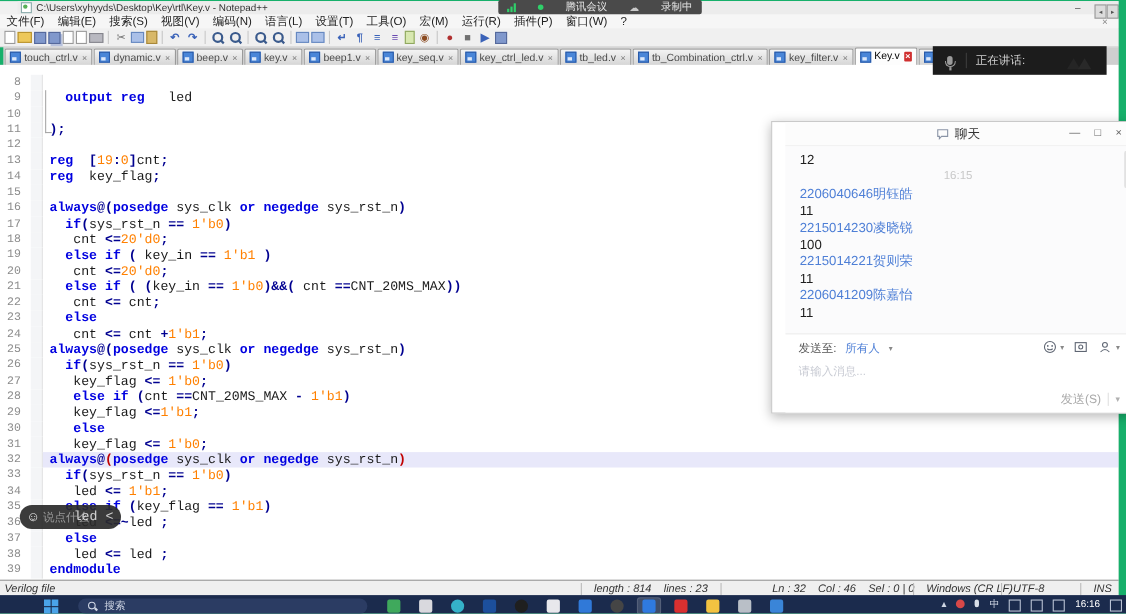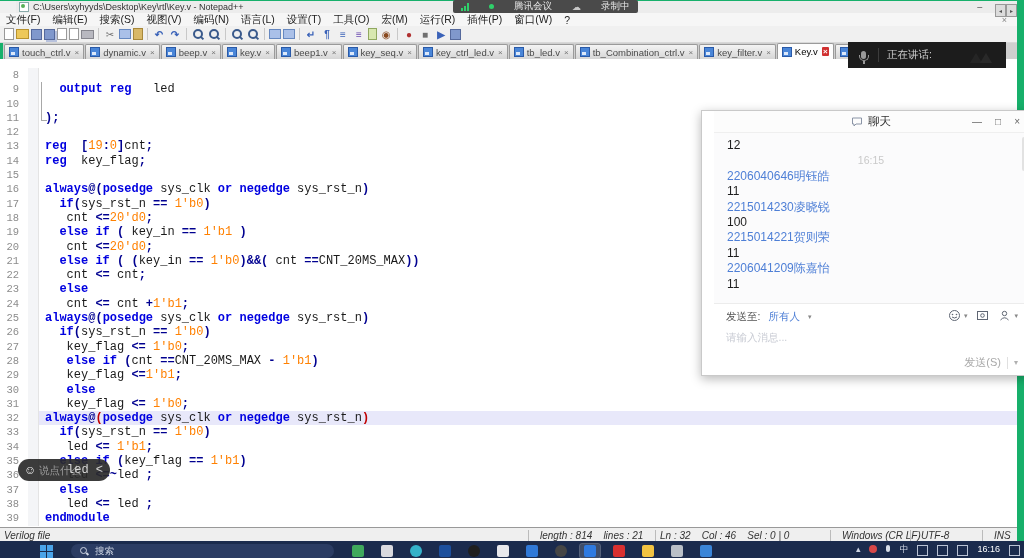--- a/index.html
+++ b/index.html
@@ -423,23 +423,23 @@
             <span class="lmargin"></span>
             <span class="ltext"><span class="tk-k">endmodule</span></span>
           </div>
         </div>
       <div id="foldguide"></div>
     </div>
 
     <div id="statusbar">
       <span style="left:4px;">Verilog file</span>
       <span class="ssep" style="left:528px;"></span>
-      <span style="left:540px;">length : 814    lines : 21</span>
+      <span style="left:540px;">length : 814    lines : 23</span>
       <span class="ssep" style="left:655px;"></span>
-      <span style="left:660px;">Ln : 32    Col : 46    Sel : 0 | 0</span>
+      <span style="left:702px;">Ln : 32    Col : 46    Sel : 0 | 0</span>
       <span class="ssep" style="left:830px;"></span>
       <span style="left:842px;">Windows (CR LF)</span>
       <span class="ssep" style="left:910px;"></span>
       <span style="left:921px;">UTF-8</span>
       <span class="ssep" style="left:982px;"></span>
       <span style="left:994px;">INS</span>
     </div>
   </div>
 
   <div id="green-right"></div>

